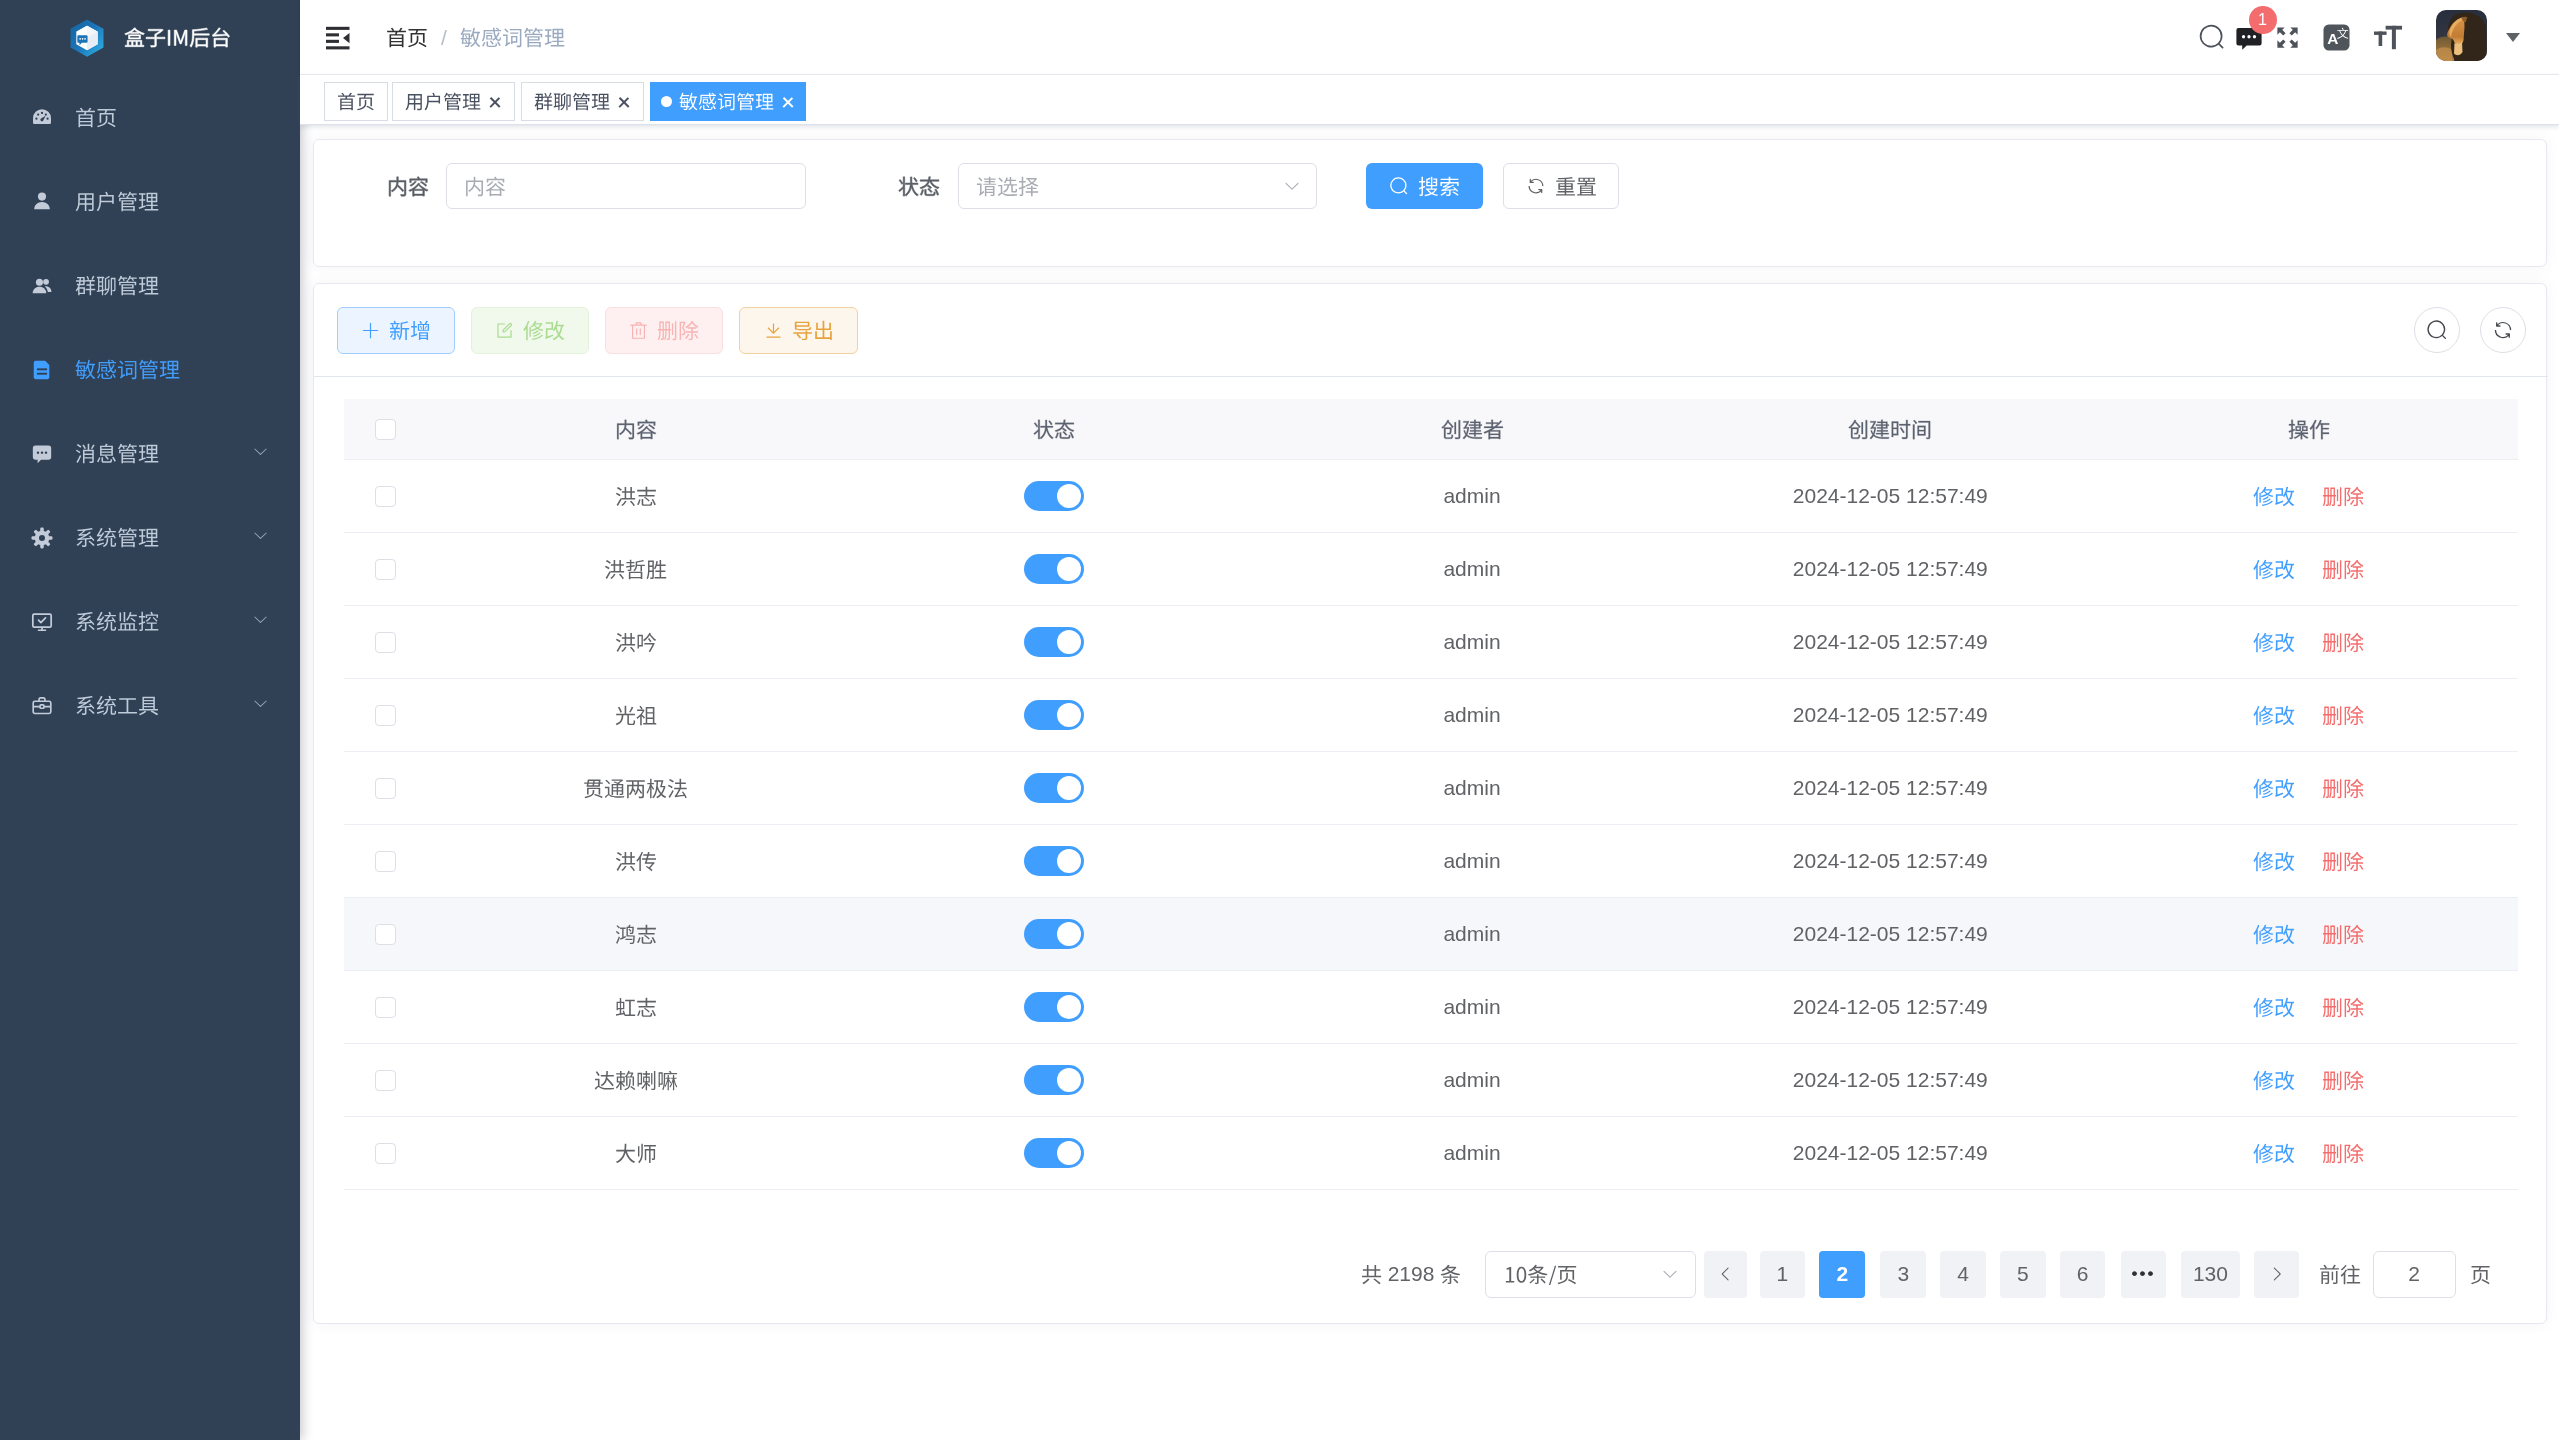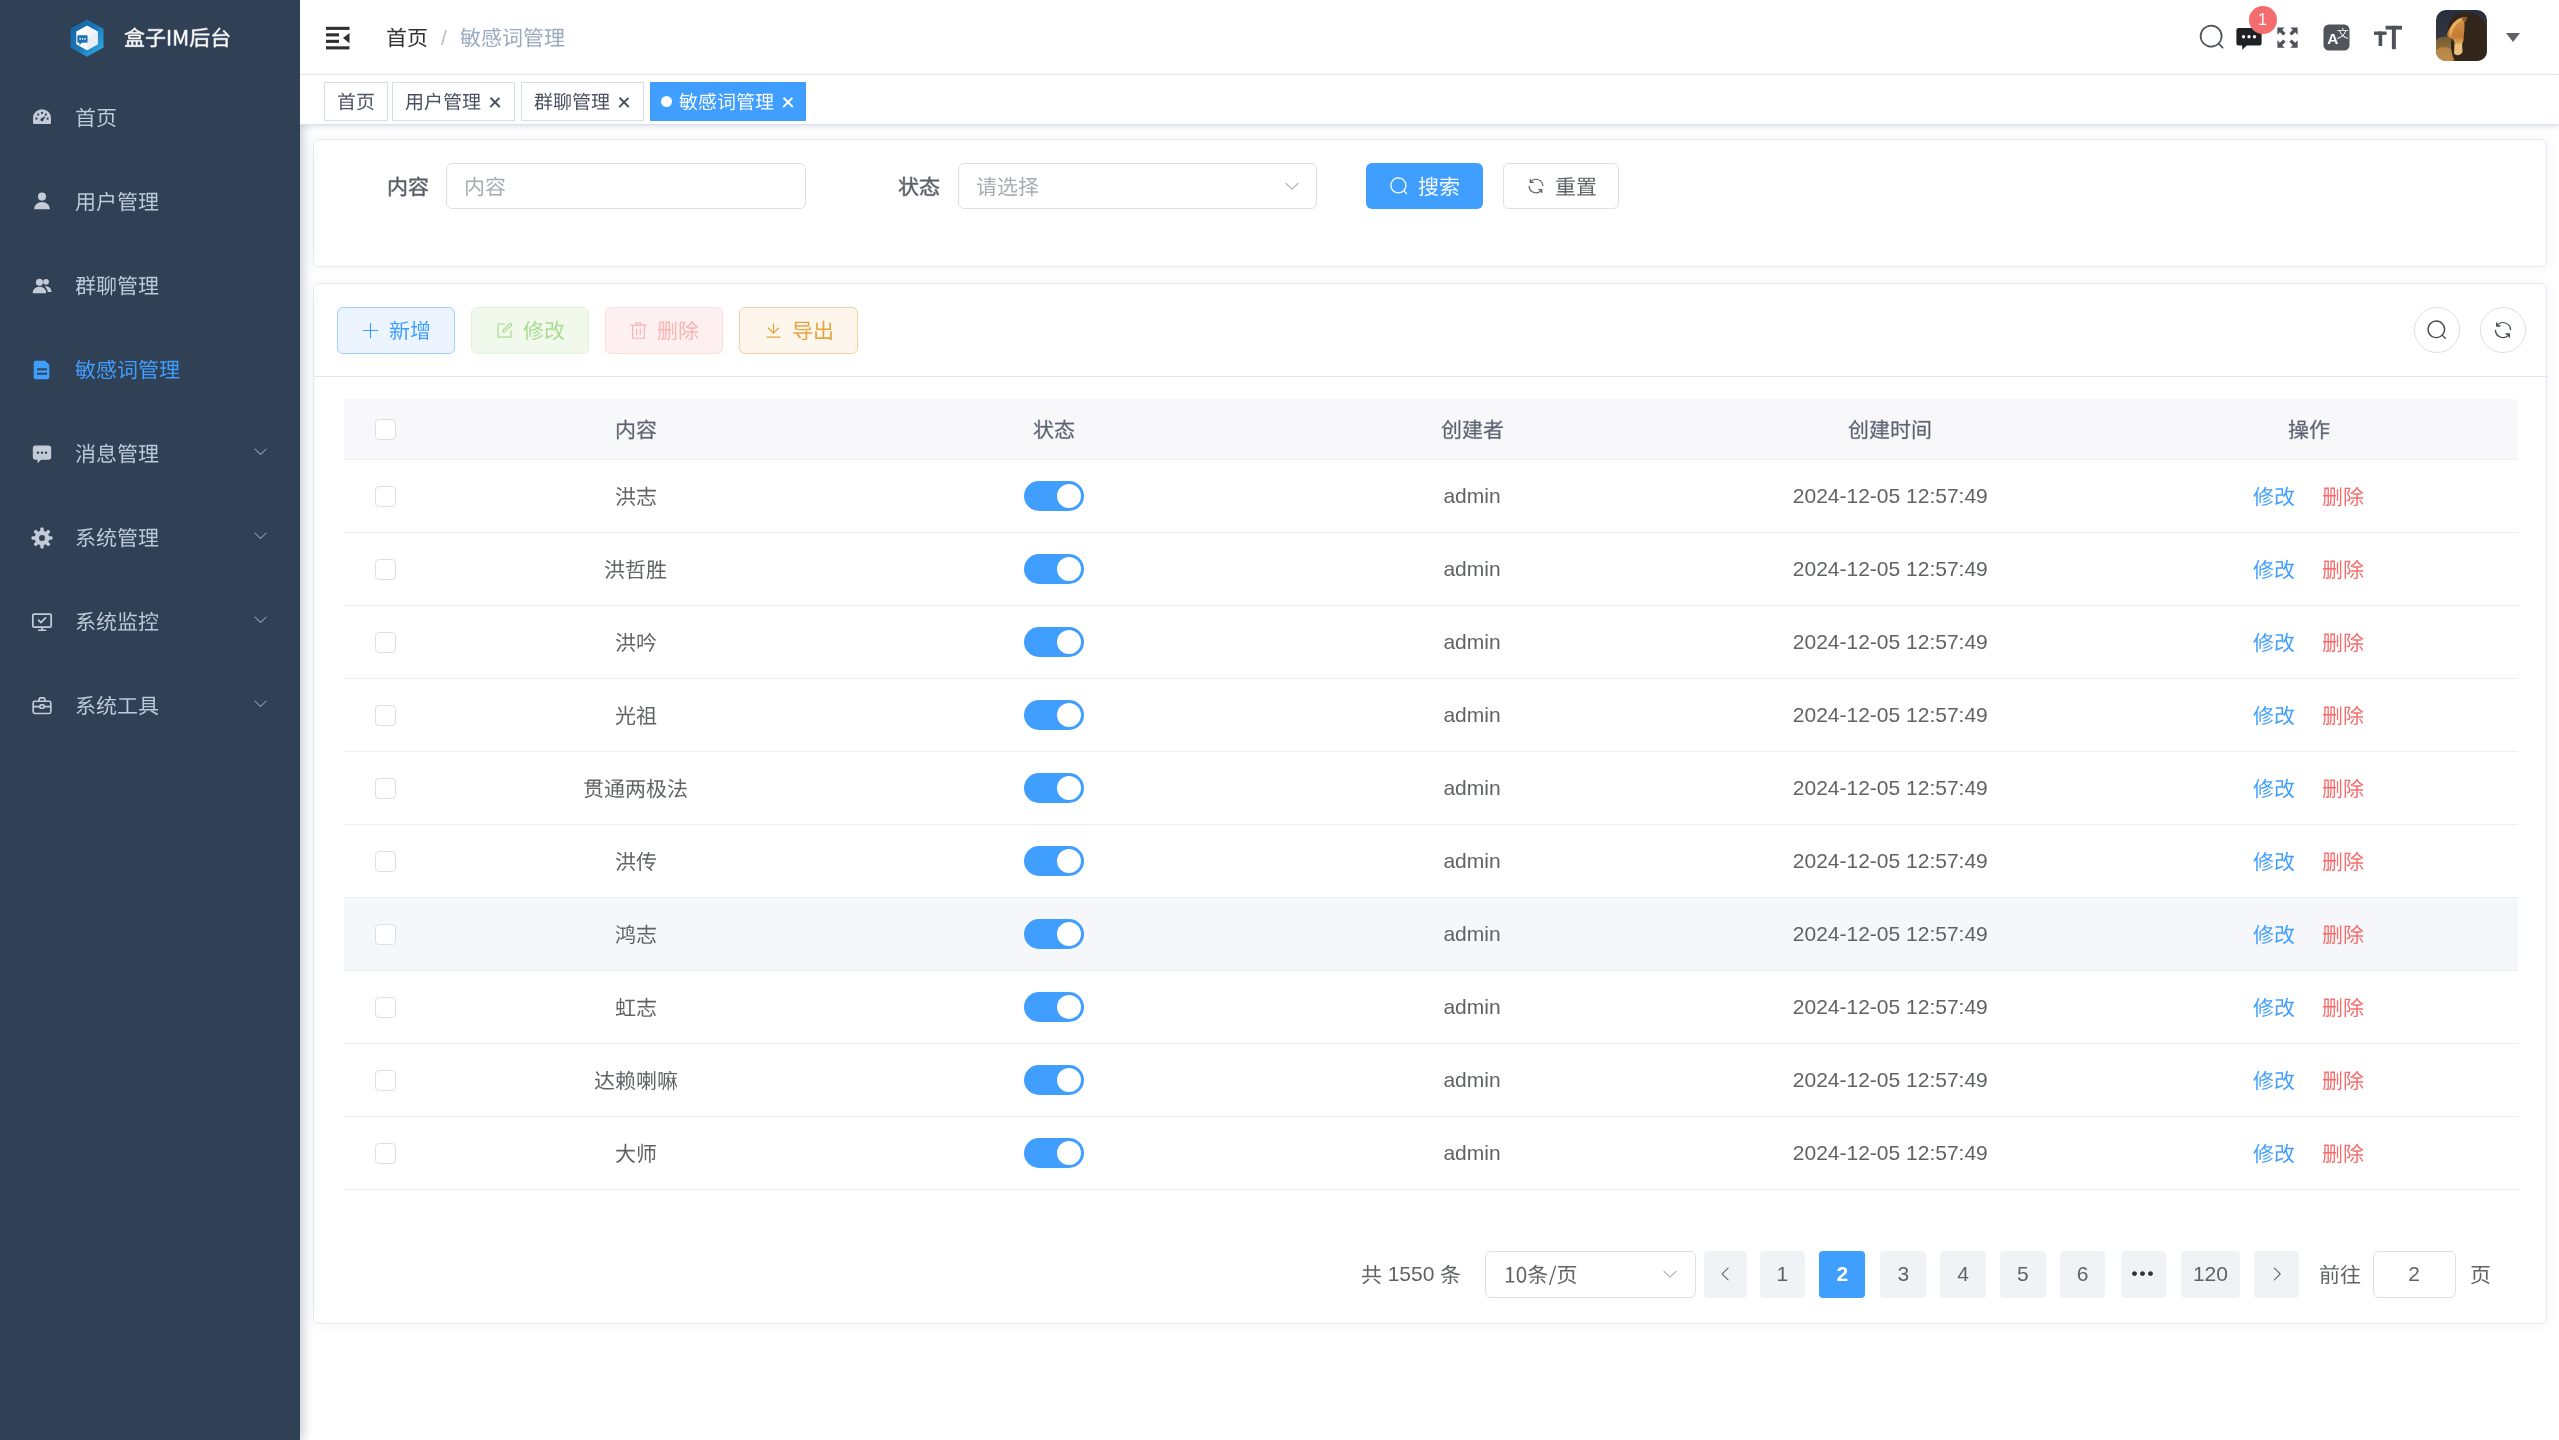--- a/index.html
+++ b/index.html
@@ -870,21 +870,21 @@
               </svg>
             </span>
           </span>
       </div>
     </div>
 
     <div class="abs flexc" style="left:1046.7px;top:966.5px;height:47px;font-size:21px;color:#606266;gap:6px;">
         <svg class="zh" width="21.0" height="21.0" viewBox="0 -880 1000 1000" fill="#606266" style="display:inline-block;vertical-align:middle;">
           <use href="#g5171" x="0"></use>
         </svg>
-        <span>1550</span>
+        <span>2198</span>
         <svg class="zh" width="21.0" height="21.0" viewBox="0 -880 1000 1000" fill="#606266" style="display:inline-block;vertical-align:middle;">
           <use href="#g6761" x="0"></use>
         </svg>
       </div>
     <div class="ipt" style="left:1171px;top:966.5px;width:211px;height:47px;padding-left:18px;color:#606266;">
         <svg class="zh" width="73.5" height="21.0" viewBox="0 -880 3502 1000" fill="#606266" style="display:inline-block;vertical-align:middle;">
           <use href="#g0031" x="0"></use>
           <use href="#g0030" x="555"></use>
           <use href="#g6761" x="1110"></use>
           <use href="#g002f" x="2110"></use>
@@ -901,21 +901,21 @@
       </div>
     <div class="pbtn" style="left:1445.6px;width:45.7px;">1</div>
     <div class="pbtn on" style="left:1505.4px;width:45.7px;">2</div>
     <div class="pbtn" style="left:1566.4px;width:45.7px;">3</div>
     <div class="pbtn" style="left:1626.2px;width:45.7px;">4</div>
     <div class="pbtn" style="left:1686px;width:45.7px;">5</div>
     <div class="pbtn" style="left:1745.7px;width:45.7px;">6</div>
     <div class="pbtn" style="left:1806.7px;width:45.7px;">
         <span style="letter-spacing:2px;font-weight:bold;color:#303133;font-size:17px;">•••</span>
       </div>
-    <div class="pbtn" style="left:1866.5px;width:59.8px;">120</div>
+    <div class="pbtn" style="left:1866.5px;width:59.8px;">130</div>
     <div class="pbtn" style="left:1940.4px;width:45px;">
         <svg width="18" height="18" viewBox="0 0 1024 1024" fill="#606266">
           <path d="M340.864 149.312a30.592 30.592 0 0 0 0 42.752L652.736 512 340.864 831.872a30.592 30.592 0 0 0 0 42.752 29.12 29.12 0 0 0 41.728 0L714.24 534.272a32 32 0 0 0 0-44.672L382.592 149.376a29.12 29.12 0 0 0-41.728-.064z"></path>
         </svg>
       </div>
     <div class="abs flexc" style="left:2004.8px;top:966.5px;height:47px;">
         <svg class="zh" width="42.0" height="21.0" viewBox="0 -880 2000 1000" fill="#606266" style="display:inline-block;vertical-align:middle;">
           <use href="#g524d" x="0"></use>
           <use href="#g5f80" x="1000"></use>
         </svg>

